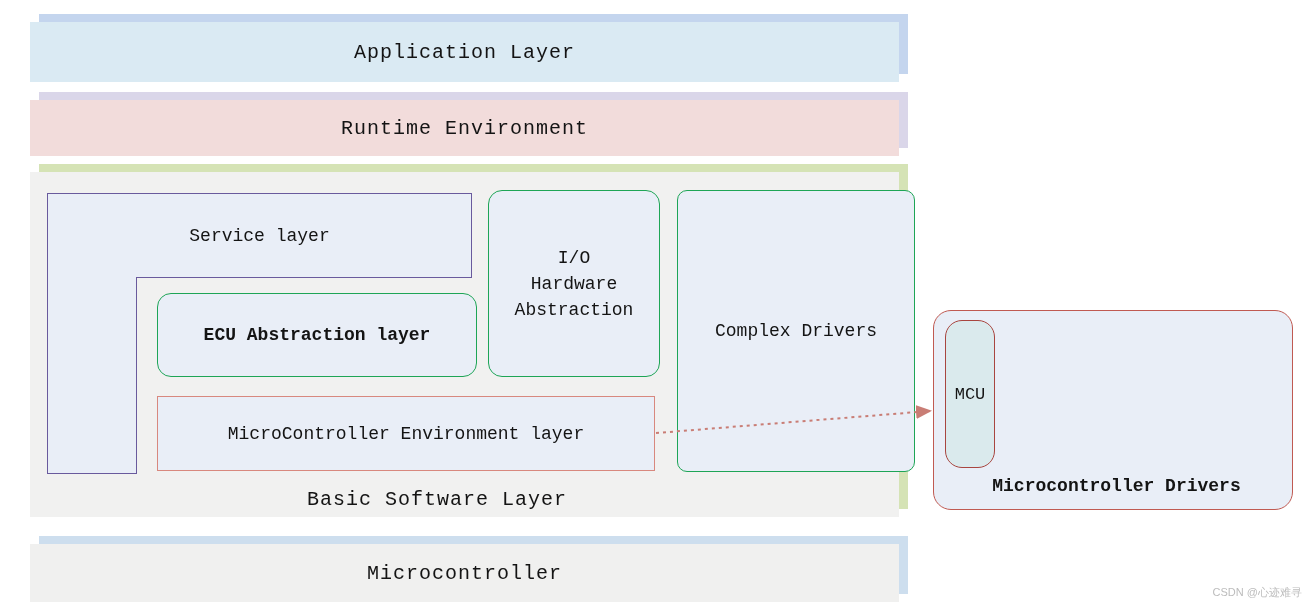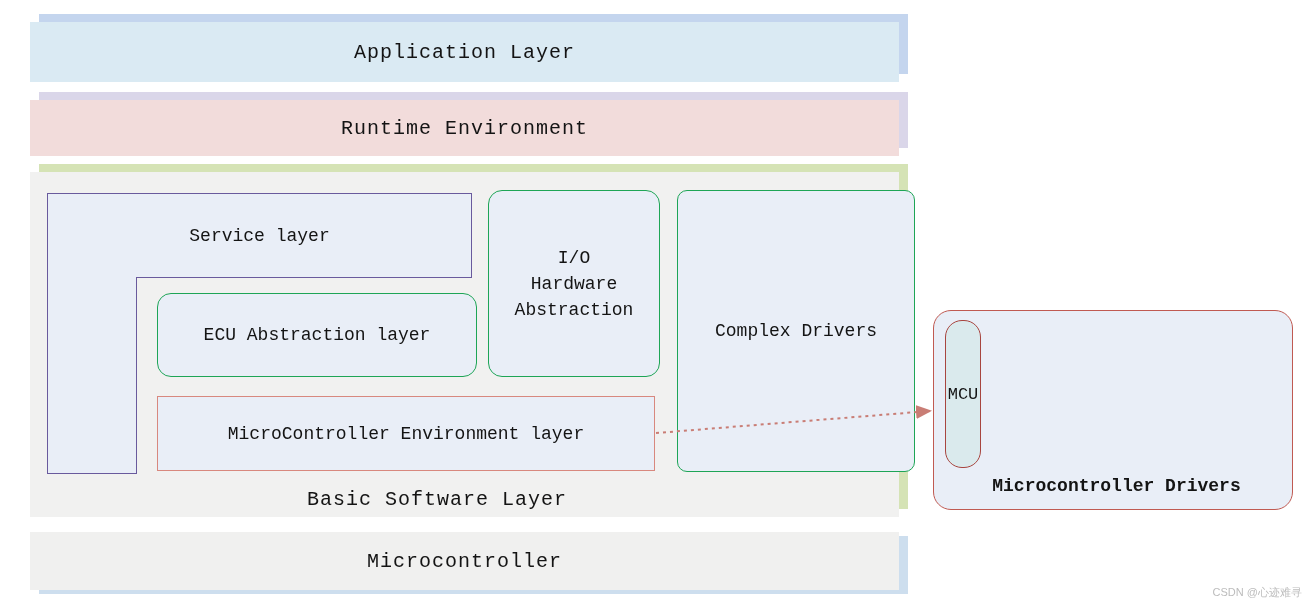--- a/index.html
+++ b/index.html
@@ -28,43 +28,43 @@
   
   .shadow{width:869px;}
   .bar{width:869px;}
   .app-shadow{left:39px; top:14px; height:60px; background:var(--app_shadow);}
   .app-bar{left:30px; top:22px; height:60px; background:var(--app_fill);}
   .rte-shadow{left:39px; top:92px; height:56px; background:var(--rte_shadow);}
   .rte-bar{left:30px; top:100px; height:56px; background:var(--rte_fill);}
   .bsw-shadow{left:39px; top:164px; height:345px; background:var(--bsw_shadow);}
   .bsw-panel{left:30px; top:172px; width:869px; height:345px; background:var(--bsw_fill);}
   .mc-shadow{left:39px; top:536px; height:58px; background:var(--mc_shadow);}
-  .mc-bar{left:30px; top:532px; height:58px; background:var(--mc_fill);}
+  .mc-bar{left:30px; top:544px; height:58px; background:var(--mc_fill);}
 
   
   .service-top{left:17px; top:21px; width:425px; height:85px;
     background:var(--inner_fill); border:1px solid var(--purple_border);}
   .service-col{left:17px; top:105px; width:90px; height:197px;
     background:var(--inner_fill); border:1px solid var(--purple_border); border-top:none;}
   .ecu-box{left:127px; top:121px; width:320px; height:84px; border-radius:14px;
-    background:var(--inner_fill); border:1px solid var(--green_border);}
+    background:var(--inner_fill); border:1px solid var(--green_border);font-weight:bold;}
   .io-box{left:458px; top:18px; width:172px; height:187px; border-radius:14px;
     background:var(--inner_fill); border:1px solid var(--green_border);}
   .io-text{white-space:pre-line; line-height:26px;}
   .complex-box{left:647px; top:18px; width:238px; height:282px; border-radius:10px;
     background:var(--inner_fill); border:1px solid var(--green_border);}
   .mcal-box{left:127px; top:224px; width:498px; height:75px;
     background:var(--inner_fill); border:1px solid var(--mcal_border);}
   .bsw-label{left:0; top:316px; width:814px; text-align:center;}
 
   
   .drivers-box{left:933px; top:310px; width:360px; height:200px; border-radius:18px;
     background:var(--inner_fill); border:1px solid var(--drivers_border);}
   .drivers-label{left:0; right:0; bottom:13px; text-align:center; font-weight:bold;margin-left:7px;}
-  .mcu-box{left:11px; top:9px; width:36px; height:148px; border-radius:17px;
+  .mcu-box{left:11px; top:9px; width:50px; height:148px; border-radius:17px;
     background:var(--mcu_fill); border:1px solid var(--mcu_border); font-size:17px;}
 
   .arrow-svg{left:650px; top:398px; width:292px; height:46px; overflow:visible;}
 
   .watermark{right:6px; top:585px; font-family:"Liberation Sans","DejaVu Sans",sans-serif;
     font-size:11px; color:var(--watermark); white-space:nowrap;}
 </style>
 </head>
 <body>
 

